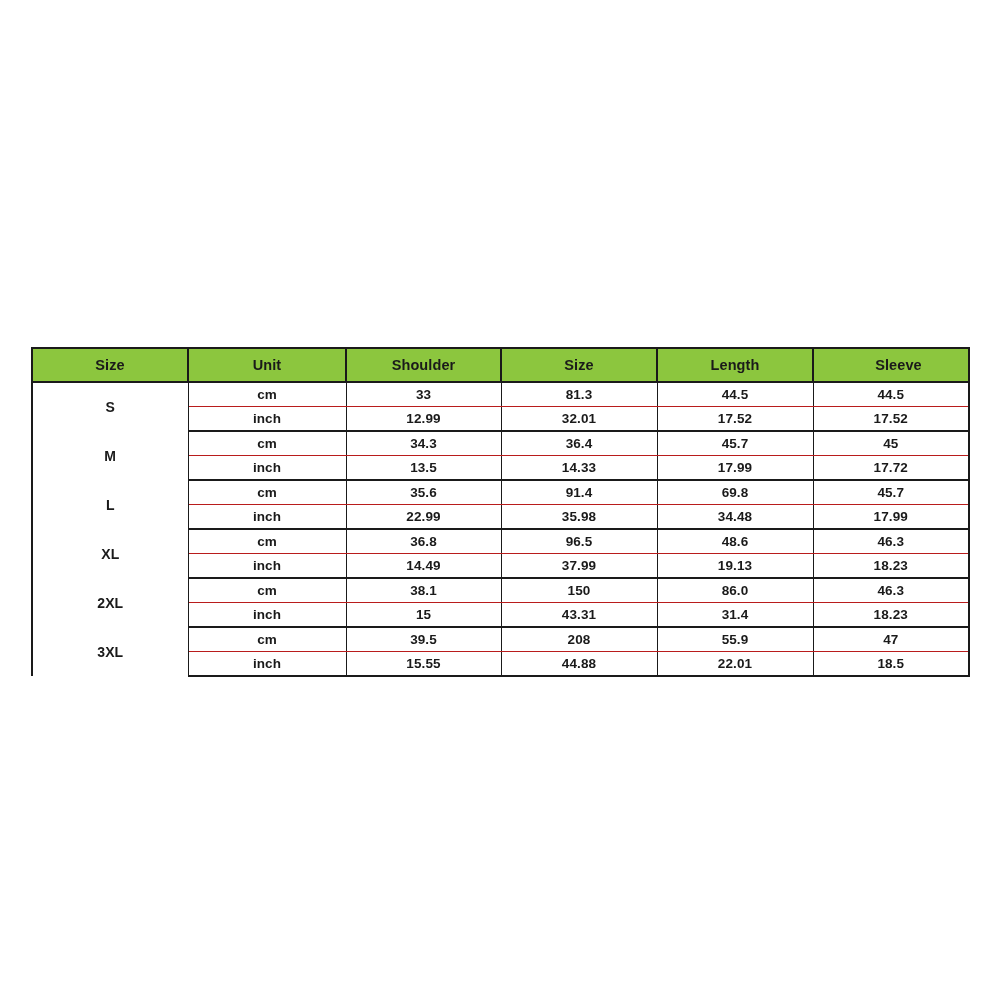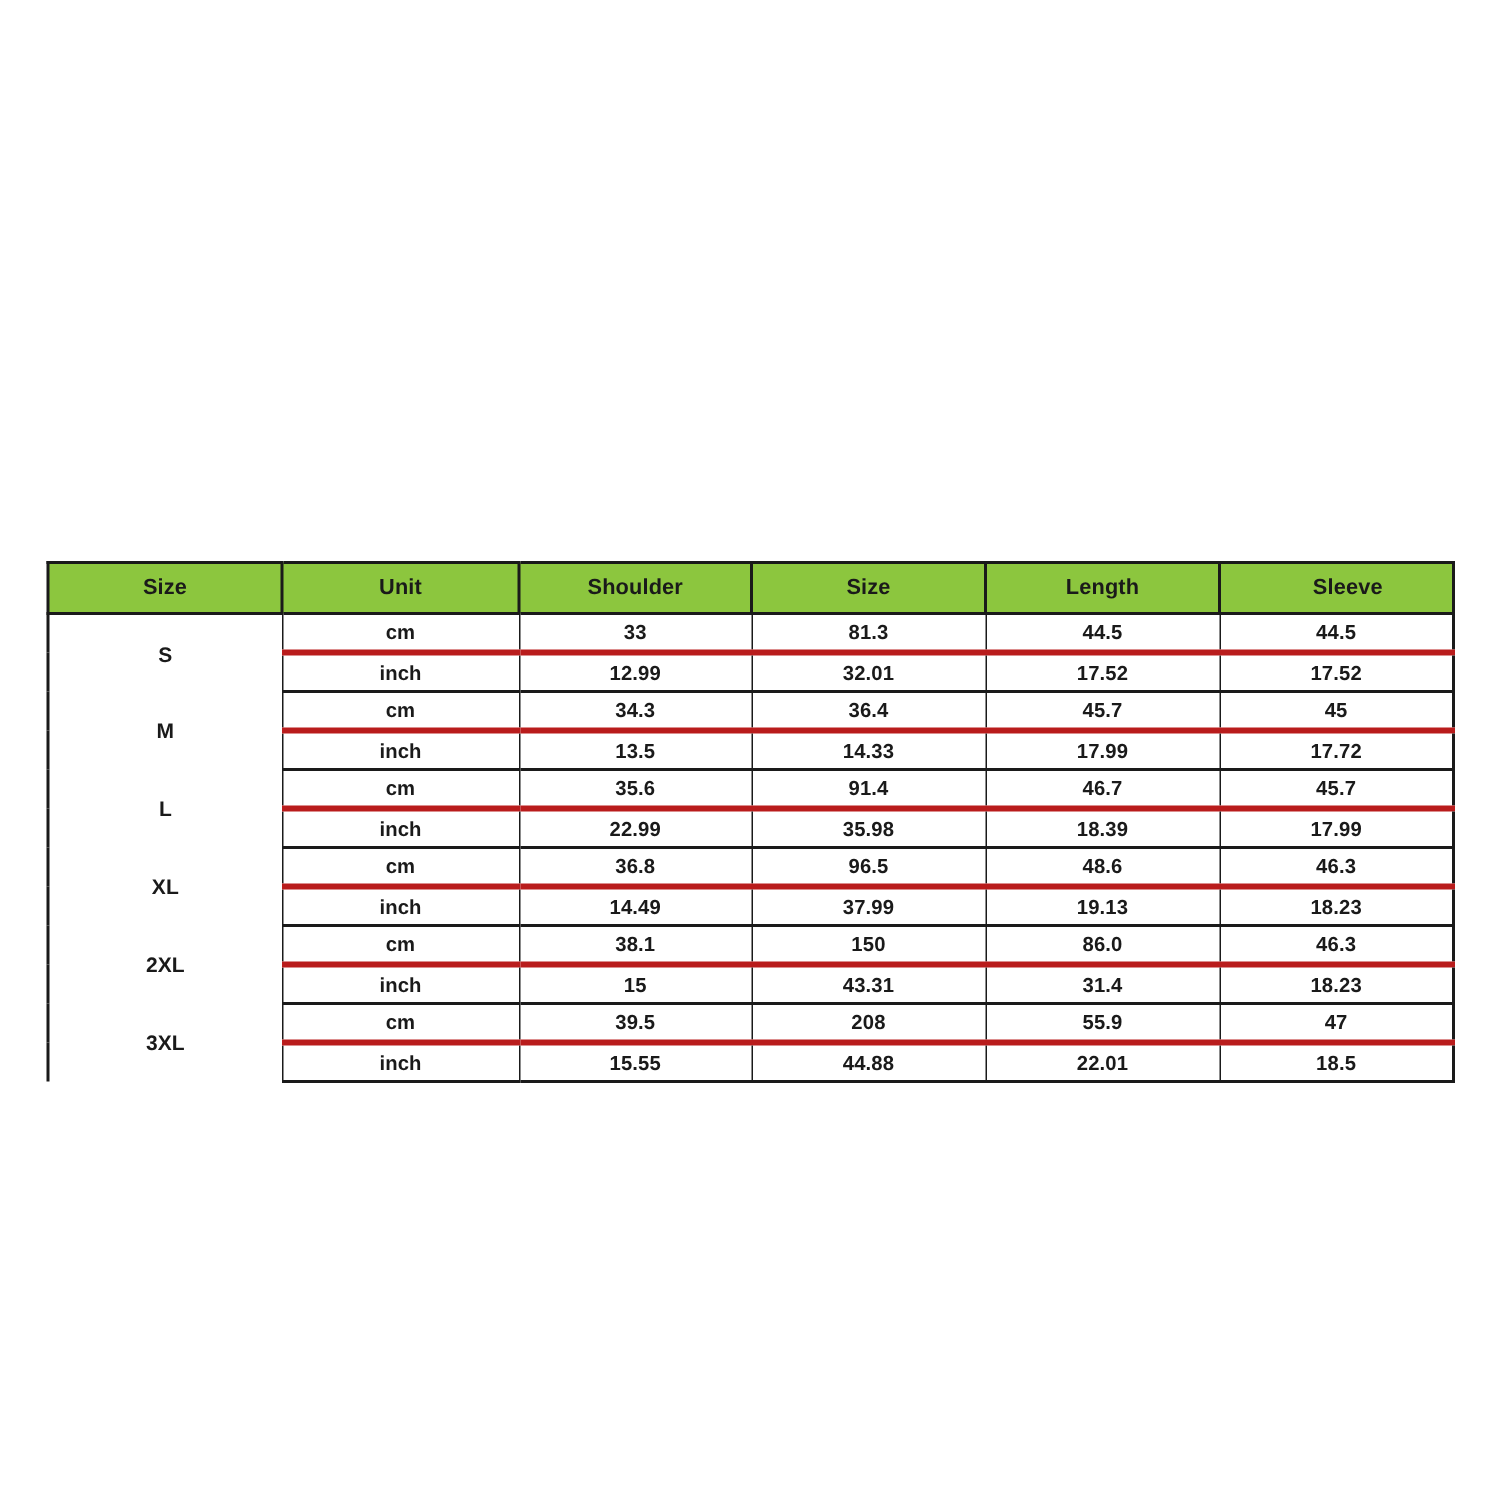--- a/index.html
+++ b/index.html
@@ -16,21 +16,21 @@
 
   #canvas {
     position: relative;
     width: 1000px;
     height: 1000px;
   }
 
   #size-chart-table {
     position: absolute;
     left: 31px;
-    top: 374px;
+    top: 347px;
     width: 937px;
     border-collapse: collapse;
     table-layout: fixed;
     background: #ffffff;
   }
 
   #size-chart-table col.c-size    { width: 156px; }
   #size-chart-table col.c-unit    { width: 158px; }
   #size-chart-table col.c-shoulder{ width: 155px; }
   #size-chart-table col.c-bust    { width: 156px; }
@@ -71,21 +71,21 @@
   #size-chart-table tbody td.size-cell {
     border-left: 2px solid #1a1a1a;
     font-size: 14px;
   }
   #size-chart-table tbody td.col-sleeve {
     border-right: 2px solid #1a1a1a;
   }
 
   
   #size-chart-table tbody tr.row-cm td.data-cell {
-    border-bottom: 4px solid #b91c1c;
+    border-bottom: 1px solid #b91c1c;
     margin-left: 12px;
   }
   
   #size-chart-table tbody tr.row-inch td {
     border-bottom: 2px solid #1a1a1a;
     margin-top: 23px;
   }
   #size-chart-table tbody tr.row-cm td.size-cell {
     border-bottom: none;
   }
@@ -154,28 +154,28 @@
         <td class="data-cell col-bust">14.33</td>
         <td class="data-cell col-length">17.99</td>
         <td class="data-cell col-sleeve">17.72</td>
       </tr>
 
       <tr class="row-cm">
         <td class="size-cell" rowspan="2">L</td>
         <td class="data-cell col-unit">cm</td>
         <td class="data-cell col-shoulder">35.6</td>
         <td class="data-cell col-bust">91.4</td>
-        <td class="data-cell col-length">46.7</td>
+        <td class="data-cell col-length">69.8</td>
         <td class="data-cell col-sleeve">45.7</td>
       </tr>
       <tr class="row-inch">
         <td class="data-cell col-unit">inch</td>
         <td class="data-cell col-shoulder">22.99</td>
         <td class="data-cell col-bust">35.98</td>
-        <td class="data-cell col-length">18.39</td>
+        <td class="data-cell col-length">34.48</td>
         <td class="data-cell col-sleeve">17.99</td>
       </tr>
 
       <tr class="row-cm">
         <td class="size-cell" rowspan="2">XL</td>
         <td class="data-cell col-unit">cm</td>
         <td class="data-cell col-shoulder">36.8</td>
         <td class="data-cell col-bust">96.5</td>
         <td class="data-cell col-length">48.6</td>
         <td class="data-cell col-sleeve">46.3</td>

